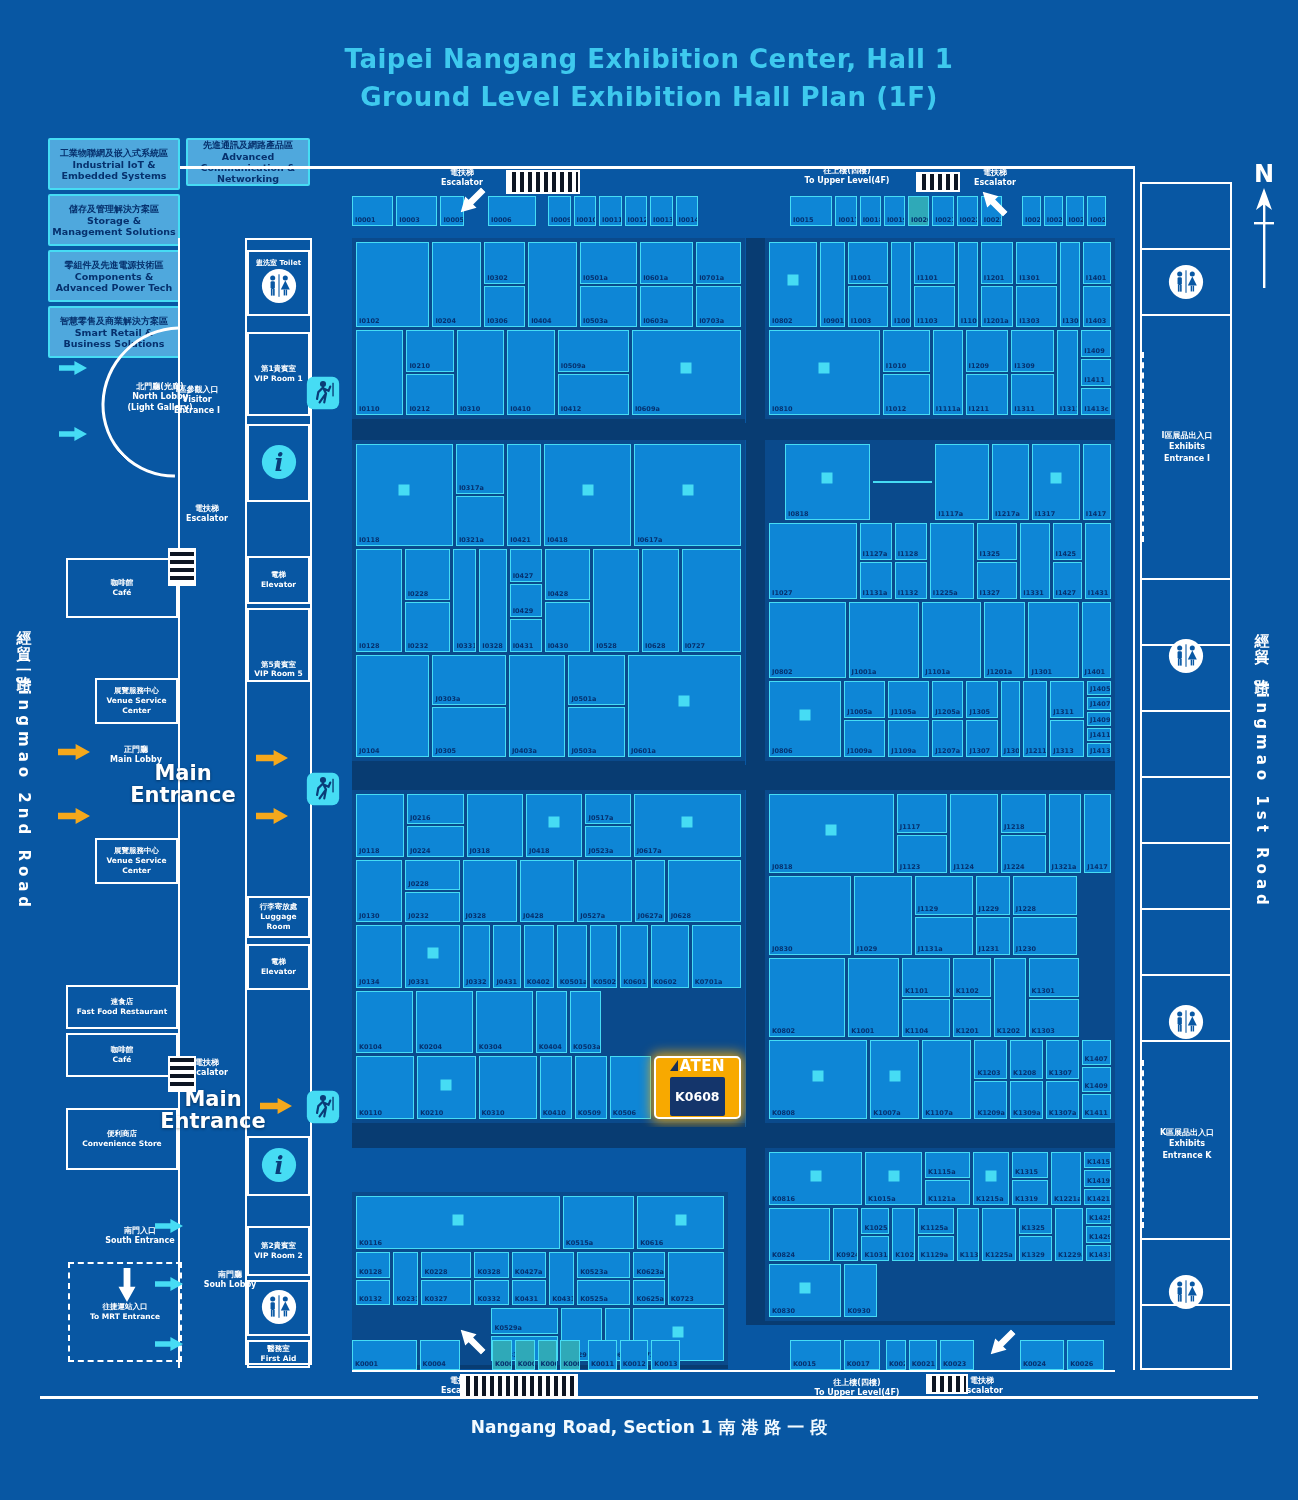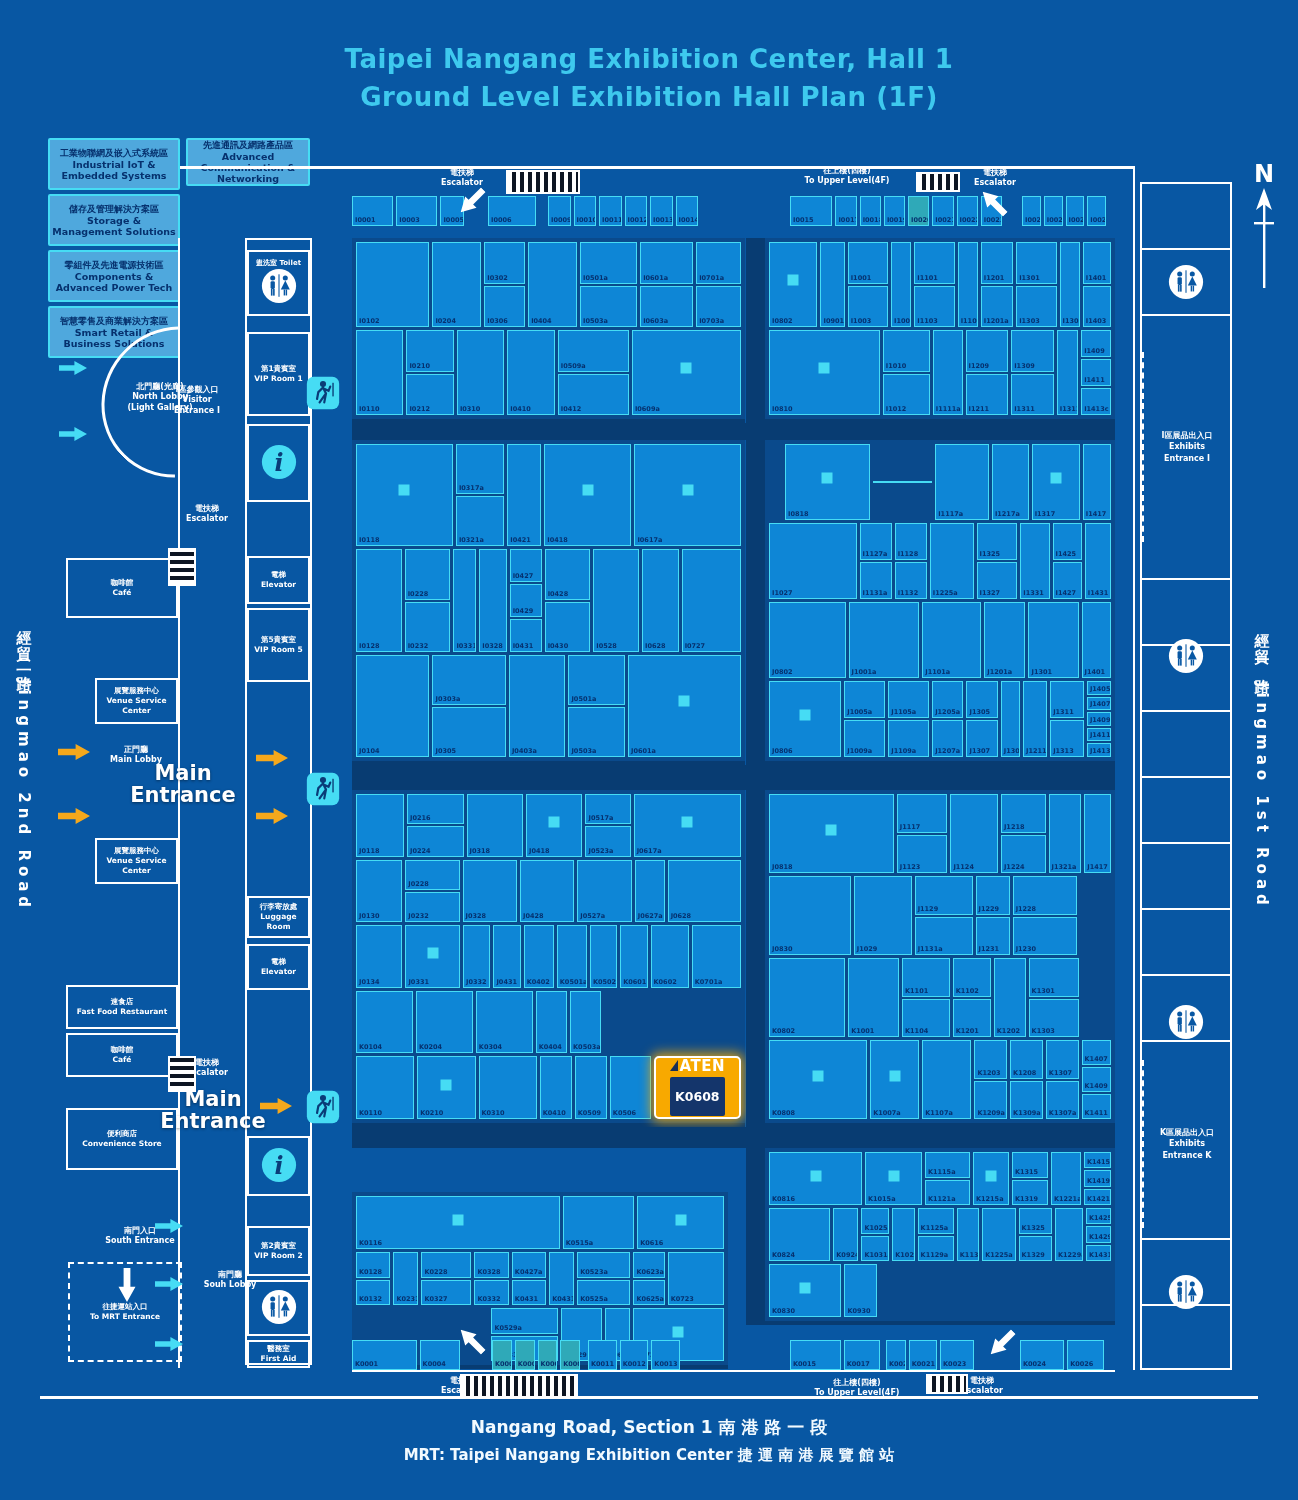--- a/index.html
+++ b/index.html
@@ -66,21 +66,20 @@
 <body>
 
 <div id="canvas">
   <div class="title" style="top:44px">Taipei Nangang Exhibition Center, Hall 1</div>
   <div class="title" style="top:82px">Ground Level Exhibition Hall Plan (1F)</div>
 
   <div class="road" style="left:14px;top:600px;height:330px">經 貿 二 路  Jingmao 2nd Road</div>
   <div class="road" style="left:1252px;top:600px;height:330px">經 貿 一 路  Jingmao 1st Road</div>
 
   <div class="addr" style="top:1416px;font-size:17px">Nangang Road, Section 1 南 港 路 一 段</div>
-  <div class="addr" style="top:1446px;font-size:15px">MRT: Taipei Nangang Exhibition Center 捷 運 南 港 展 覽 館 站</div>
 
   <div class="north" style="left:1244px;top:160px;width:40px">
     <div style="font-size:24px">N</div>
     <svg width="26" height="110" viewBox="0 0 26 110">
       <polygon points="13,0 5,22 13,16 21,22" fill="#fff"></polygon>
       <rect x="12" y="14" width="2.4" height="86" fill="#fff"></rect>
       <rect x="3" y="34" width="20" height="2.4" fill="#fff"></rect>
     </svg>
   </div>
 
@@ -1510,21 +1509,21 @@
       <div class="room abs" style="left: 247px; top: 424px; width: 63px; height: 78px;">
         <div><svg width="38" height="38" viewBox="0 0 40 40">
             <circle cx="20" cy="20" r="18" fill="#46DCF4"></circle>
             <text x="20" y="29" font-family="DejaVu Serif,serif" font-size="25" font-weight="bold" font-style="italic" fill="#0A3C78" text-anchor="middle">i</text>
           </svg></div>
       </div>
       <div class="room abs" style="left: 247px; top: 556px; width: 63px; height: 48px;">
         <div>電梯</div>
         <div>Elevator</div>
       </div>
-      <div class="room abs" style="left: 247px; top: 608px; width: 63px; height: 74px;">
+      <div class="room abs" style="left: 247px; top: 608px; width: 63px; height: 74px; justify-content: flex-end;">
         <div>第5貴賓室</div>
         <div>VIP Room 5</div>
       </div>
       <div class="room abs" style="left: 247px; top: 896px; width: 63px; height: 42px;">
         <div>行李寄放處</div>
         <div>Luggage Room</div>
       </div>
       <div class="room abs" style="left: 247px; top: 944px; width: 63px; height: 46px;">
         <div>電梯</div>
         <div>Elevator</div>

